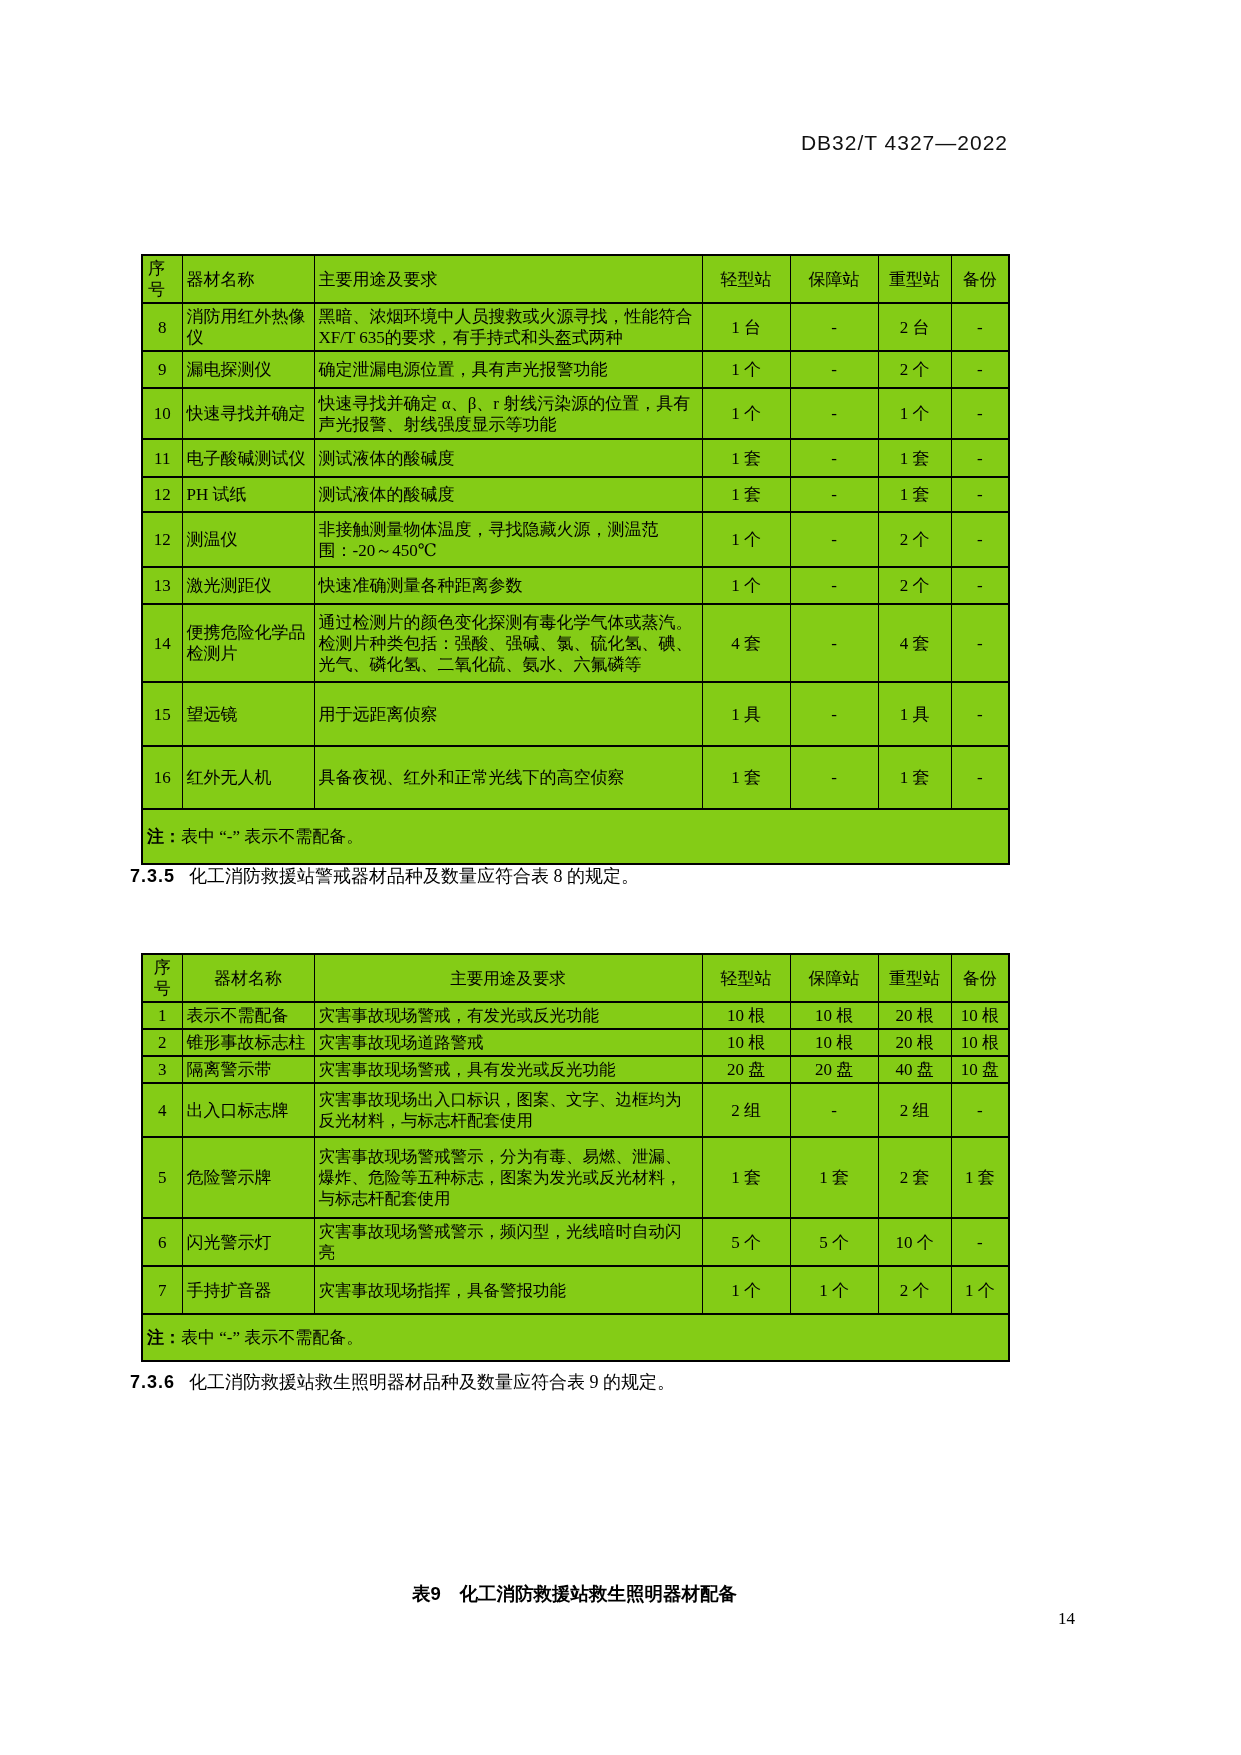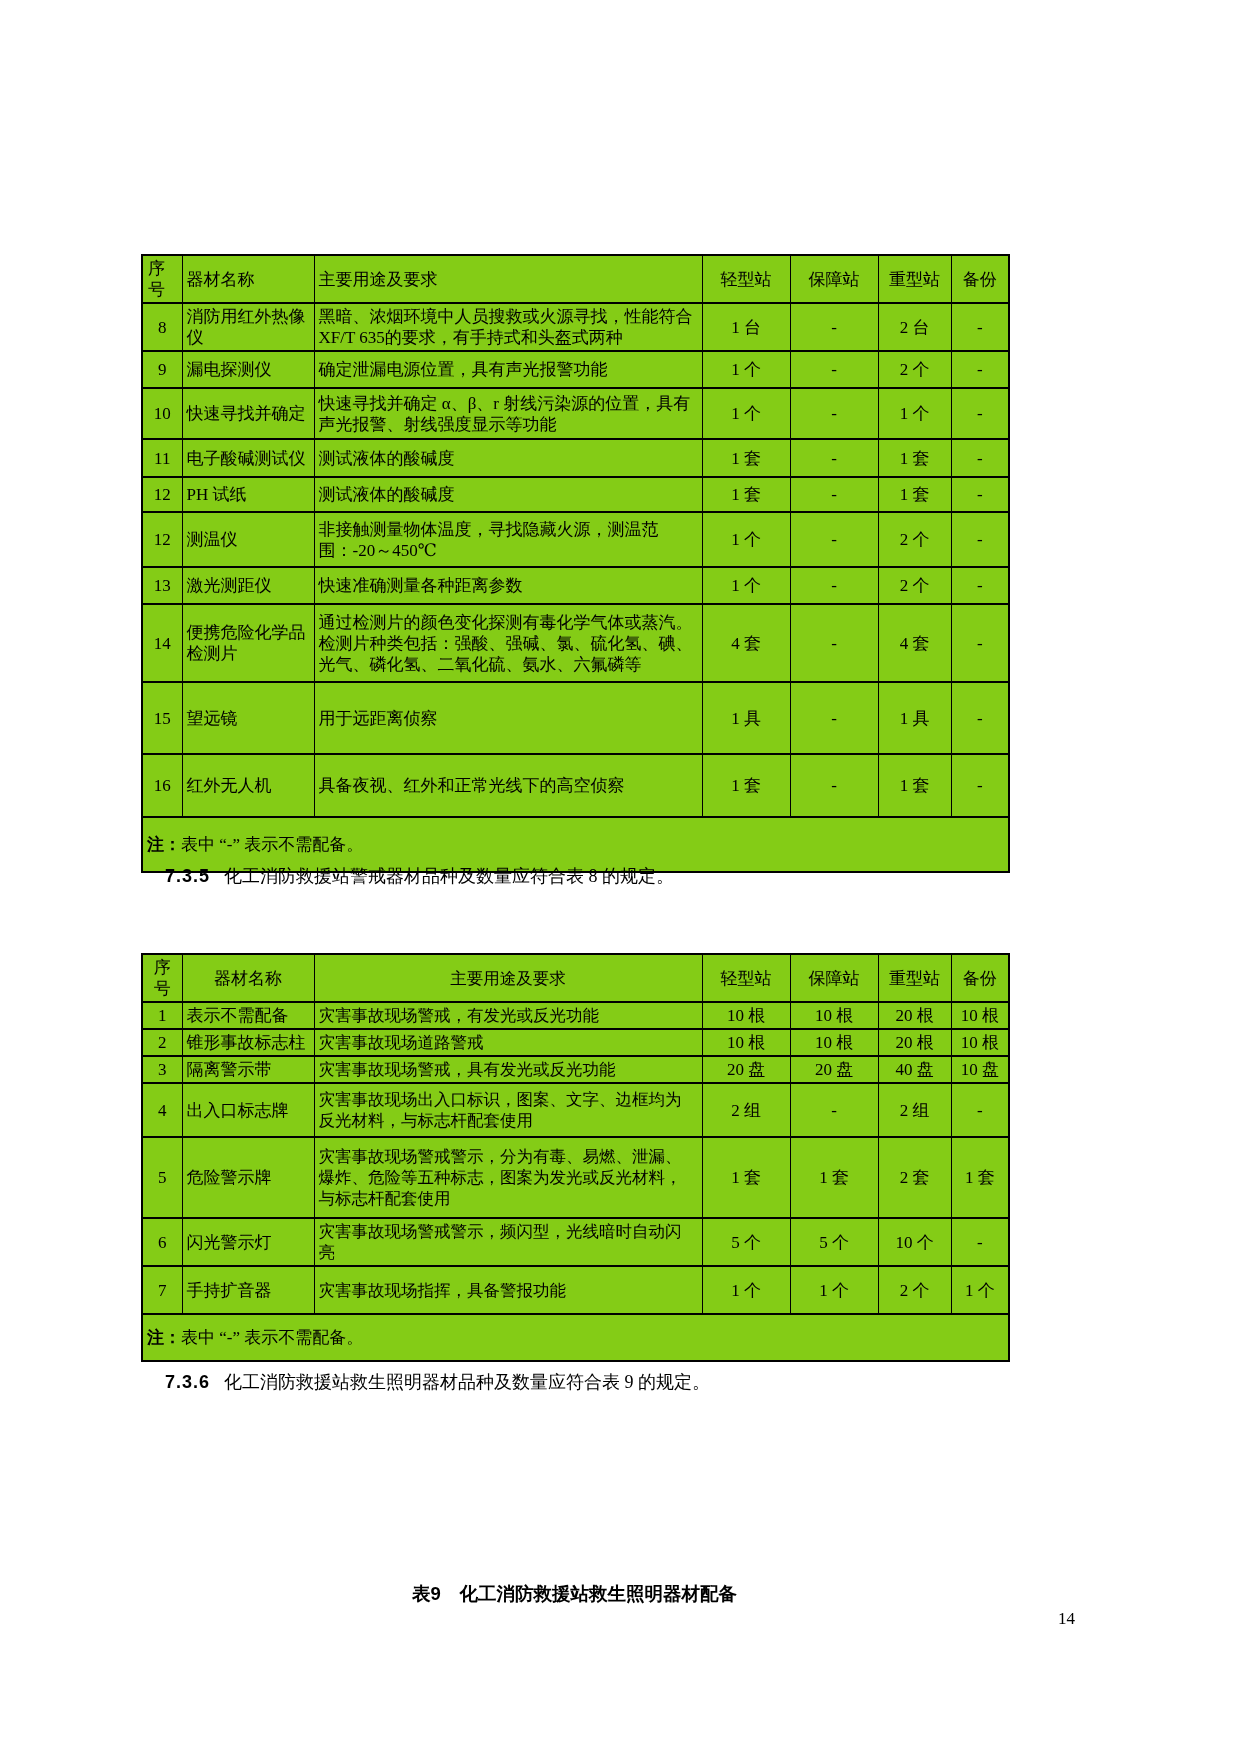--- a/index.html
+++ b/index.html
@@ -67,21 +67,20 @@
     font-size:18px;line-height:24px;
     white-space:nowrap;
   }
   .sec-735{top:864px;}
   .sec-736{top:1370px;}
   .section .sec-num{
     font-family:"Liberation Sans","DejaVu Sans",sans-serif;
     font-weight:bold;
     letter-spacing:1px;
     margin-right:14px;
-    margin-left:35px;
   }
   
   .tbl-title{
     position:absolute;left:141px;width:867px;
     text-align:center;
     font-family:"Liberation Sans","DejaVu Sans",sans-serif;
     font-weight:bold;
     font-size:18.5px;
   }
   .t8-title{top:954px;}
@@ -90,20 +89,21 @@
   .page-num{
     position:absolute;top:1609px;left:1058px;
     font-size:17px;
   }
 </style>
 </head>
 <body>
 
 <div class="page">
 
+  <div class="header-code">DB32/T 4327—2022</div>
 
   <table class="spec t7">
     <colgroup>
       <col style="width:40px">
         <col style="width:132px">
         <col style="width:388px">
       <col style="width:88px">
         <col style="width:88px">
         <col style="width:73px">
         <col style="width:58px">
@@ -185,21 +185,21 @@
         </tr>
         <tr style="height: 78px;">
           <td class="c-no">14</td>
           <td class="c-name">便携危险化学品检测片</td>
           <td class="c-desc">通过检测片的颜色变化探测有毒化学气体或蒸汽。检测片种类包括：强酸、强碱、氯、硫化氢、碘、光气、磷化氢、二氧化硫、氨水、六氟磷等</td>
           <td class="c-light">4 套</td>
           <td class="c-support">-</td>
           <td class="c-heavy">4 套</td>
           <td class="c-backup">-</td>
         </tr>
-        <tr style="height: 72px;">
+        <tr style="height: 64px;">
           <td class="c-no">15</td>
           <td class="c-name">望远镜</td>
           <td class="c-desc">用于远距离侦察</td>
           <td class="c-light">1 具</td>
           <td class="c-support">-</td>
           <td class="c-heavy">1 具</td>
           <td class="c-backup">-</td>
         </tr>
         <tr style="height: 63px;">
           <td class="c-no">16</td>

